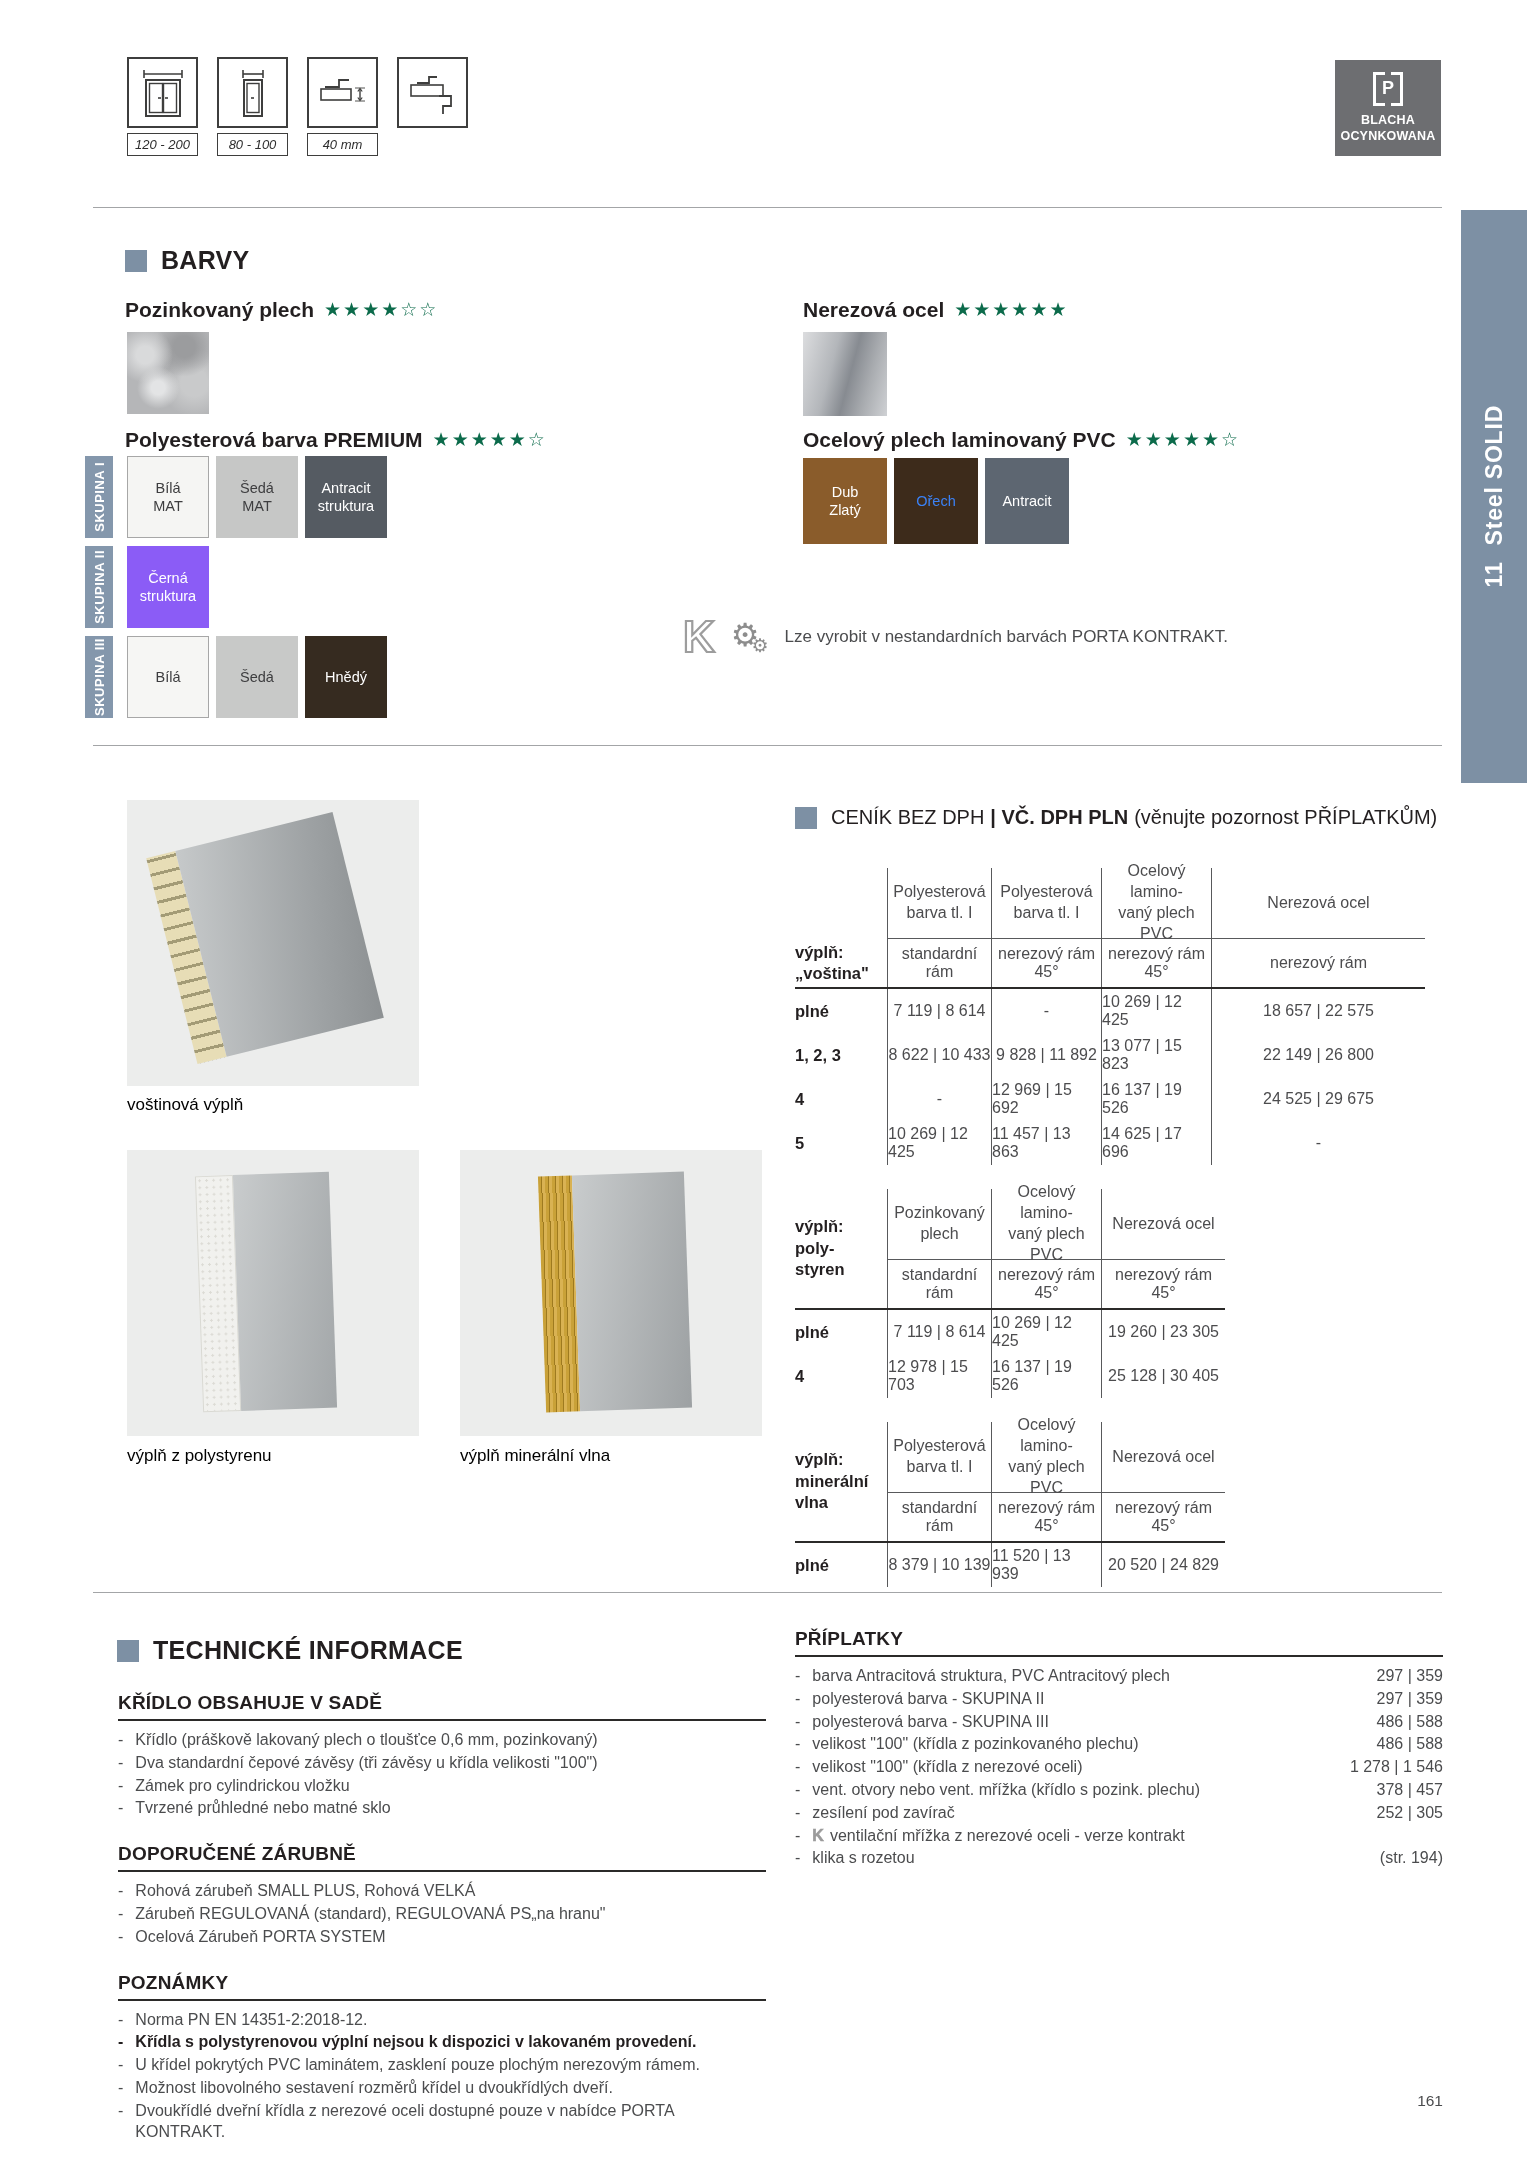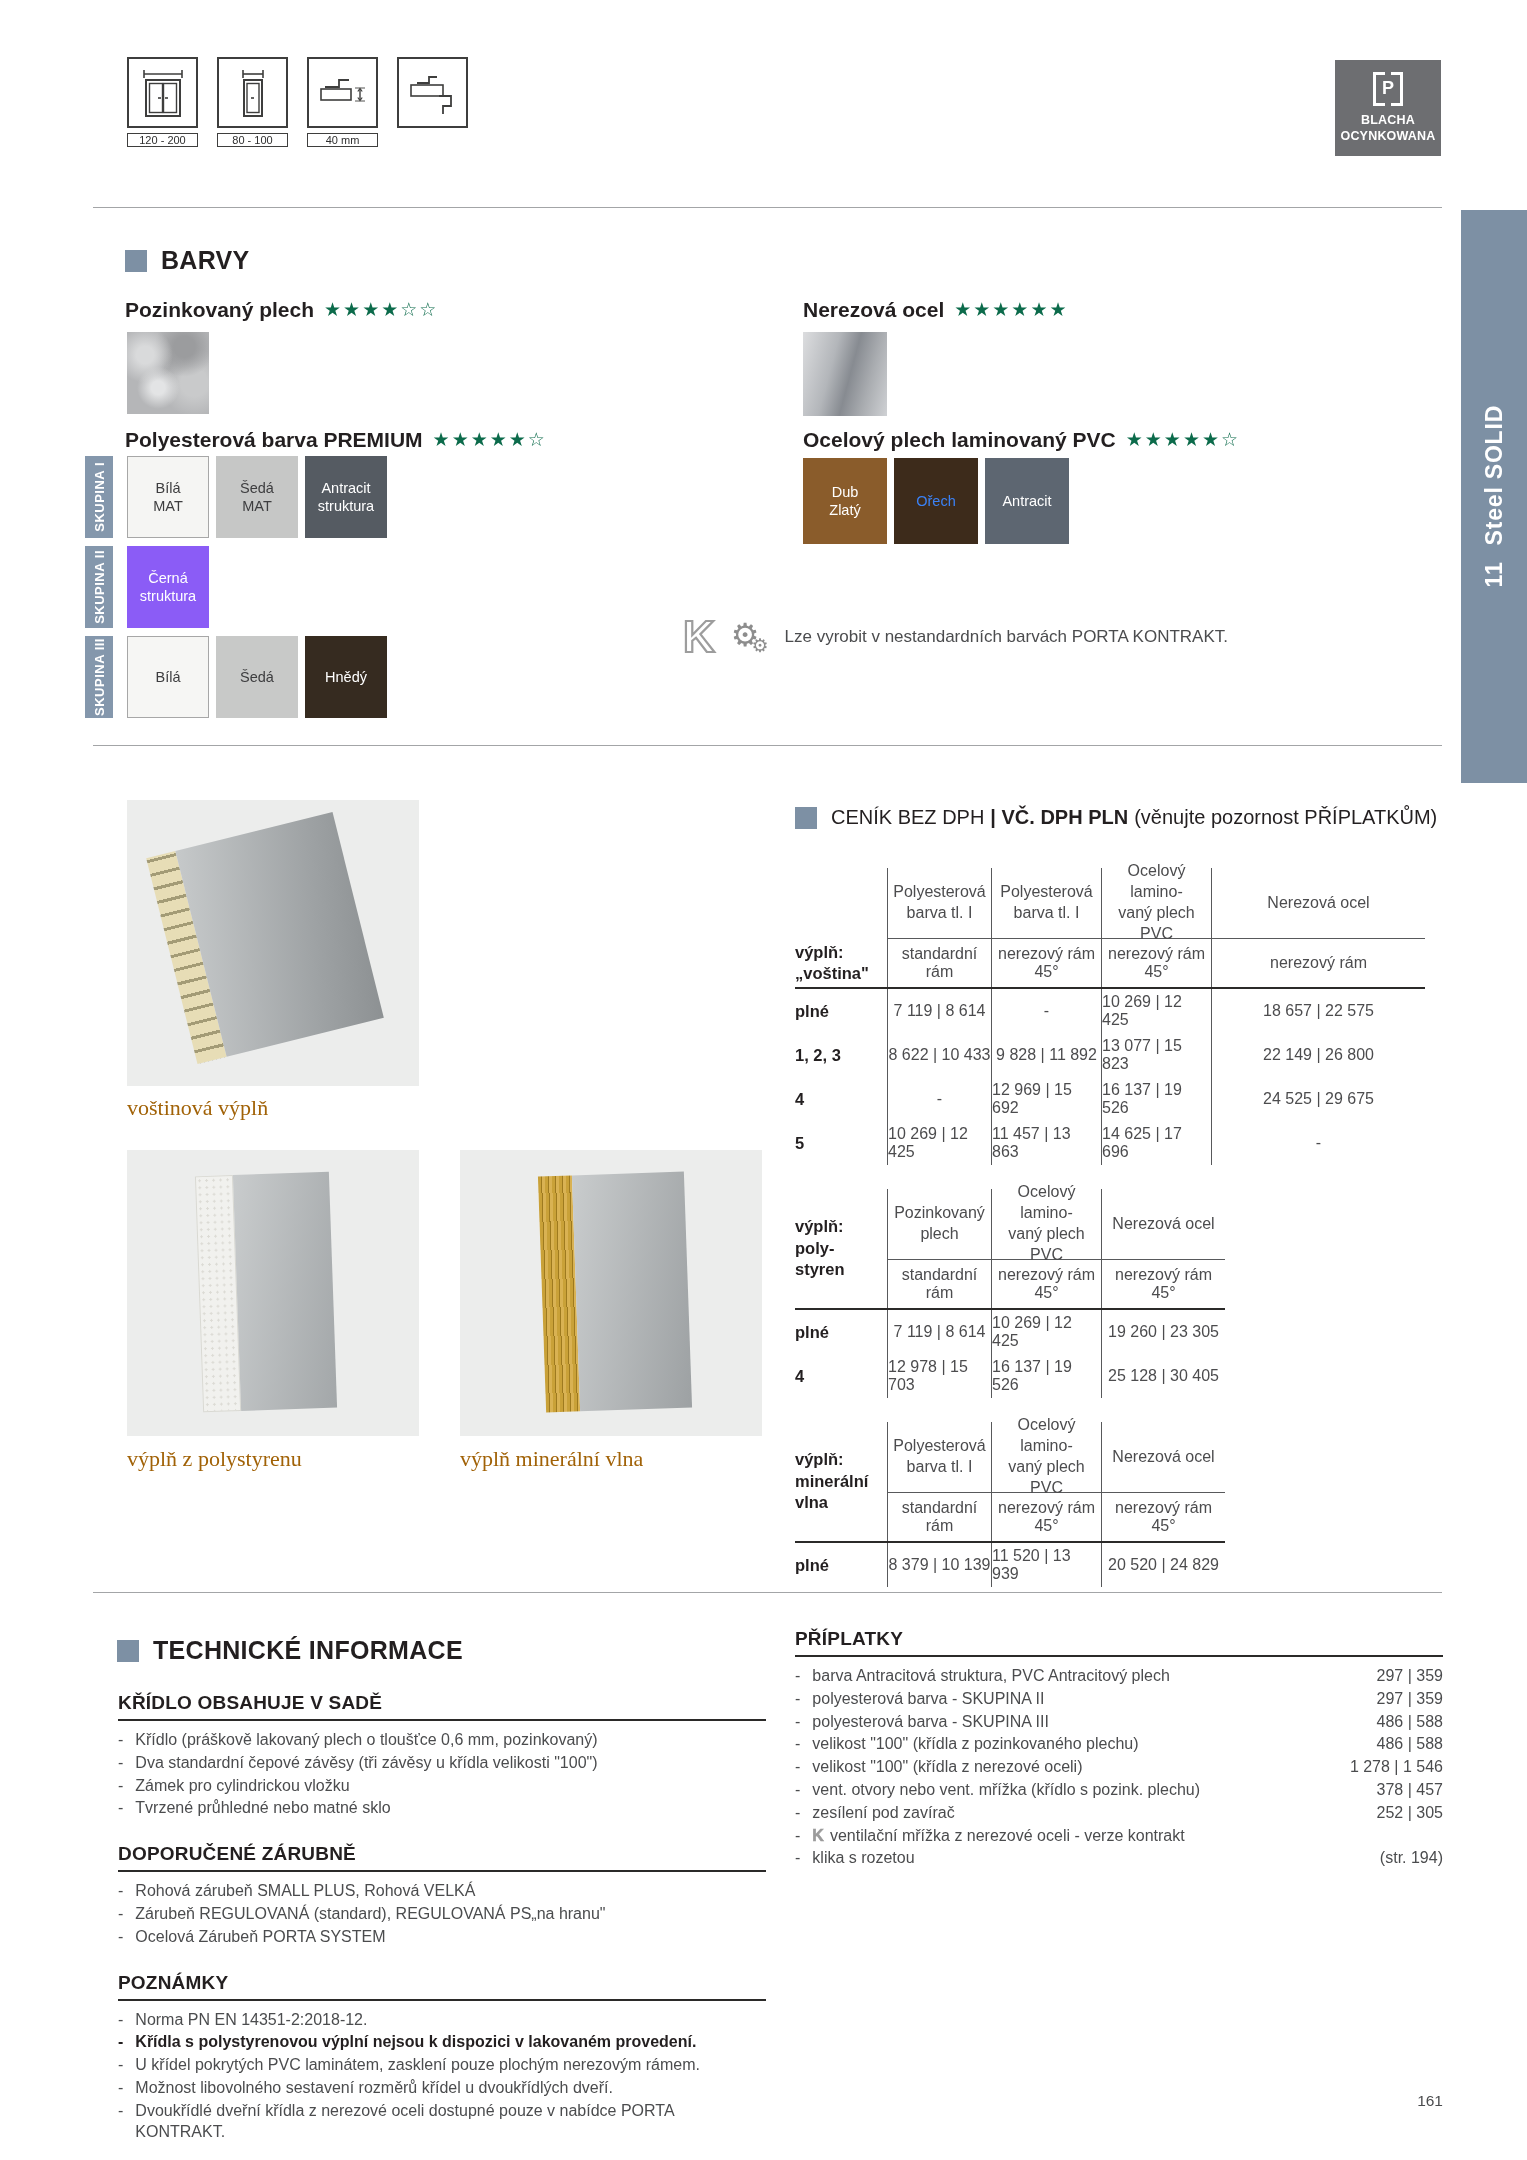--- a/index.html
+++ b/index.html
@@ -3,21 +3,21 @@
 <meta charset="utf-8">
 <style>
   html,body{margin:0;padding:0;background:#fff;}
   body{font-family:"Liberation Sans",sans-serif;color:#231f20;}
   .page{position:relative;width:1527px;height:2160px;background:#fff;overflow:hidden;}
 
   
   .top-icons{position:absolute;left:127px;top:57px;display:flex;gap:19px;}
   .icon-cell{display:flex;flex-direction:column;gap:5px;align-items:center;}
   .icon-box{width:71px;height:71px;border:2px solid #3e3e3d;background:#fff;display:flex;align-items:center;justify-content:center;box-sizing:border-box;}
-  .size-box{width:71px;height:14px;border:1.5px solid #3e3e3d;box-sizing:border-box;font-size:11px;display:flex;align-items:center;justify-content:center;color:#2e2e2e;}
+  .size-box{width:71px;height:23px;border:1.5px solid #3e3e3d;box-sizing:border-box;font-size:13px;display:flex;align-items:center;justify-content:center;color:#2e2e2e;font-style:italic;}
 
   
   .badge{position:absolute;left:1335px;top:60px;width:106px;height:96px;background:#6d6e71;display:flex;flex-direction:column;align-items:center;justify-content:center;gap:7px;}
   .logo-p{position:relative;width:30px;height:34px;}
   .logo-p .lb{position:absolute;left:0;top:0;bottom:0;width:9px;border-left:3.5px solid #fff;border-top:3.5px solid #fff;border-bottom:3.5px solid #fff;}
   .logo-p .rb{position:absolute;right:0;top:0;bottom:0;width:9px;border-right:3.5px solid #fff;border-top:3.5px solid #fff;border-bottom:3.5px solid #fff;}
   .logo-p .pletter{position:absolute;inset:0;display:flex;align-items:center;justify-content:center;color:#fff;font-weight:bold;font-size:18px;}
   .badge-text{color:#fff;font-weight:bold;font-size:12.5px;text-align:center;line-height:1.25;letter-spacing:.2px;}
 
   
@@ -75,21 +75,21 @@
   .row-name{font-weight:bold;font-size:16.5px;display:flex;align-items:center;}
   .span2{grid-row:1/3;grid-column:1;}
   .gr1{grid-row:1}.gr2{grid-row:2}.gr3{grid-row:3}.gr4{grid-row:4}.gr5{grid-row:5}
   .gc1{grid-column:1}.gc2{grid-column:2}.gc3{grid-column:3}.gc4{grid-column:4}
 
   
   .fill-img{position:absolute;background:#ecedec;overflow:hidden;}
   .img1{left:127px;top:800px;width:292px;height:286px;}
   .img2{left:127px;top:1150px;width:292px;height:286px;}
   .img3{left:460px;top:1150px;width:302px;height:286px;}
-  .caption{position:absolute;font-size:22px;color:#a16207;font-family:Liberation Serif, serif;}
+  .caption{position:absolute;font-size:17px;color:#000000;}
   .cap1{left:127px;top:1095px;}
   .cap2{left:127px;top:1446px;}
   .cap3{left:460px;top:1446px;}
   .slab{position:absolute;display:flex;}
   .slab1{left:42px;top:32px;transform:rotate(-14deg);}
   .edge1{width:30px;height:212px;background:repeating-linear-gradient(0deg,#e7ddb6 0 11px,#a39b76 11px 14px);}
   .face1{width:162px;height:212px;background:linear-gradient(100deg,#c6c9ca,#9da1a3 70%,#8d9193);}
   .slab2{left:72px;top:24px;transform:rotate(-2deg);}
   .edge2{width:38px;height:236px;background-color:#f1f1ee;background-image:radial-gradient(#dcdbd5 1.2px,transparent 1.3px);background-size:7px 7px;border:1px solid #d9d9d3;box-sizing:border-box;}
   .face2{width:96px;height:236px;background:linear-gradient(100deg,#c9cccd,#a3a7a9);}

